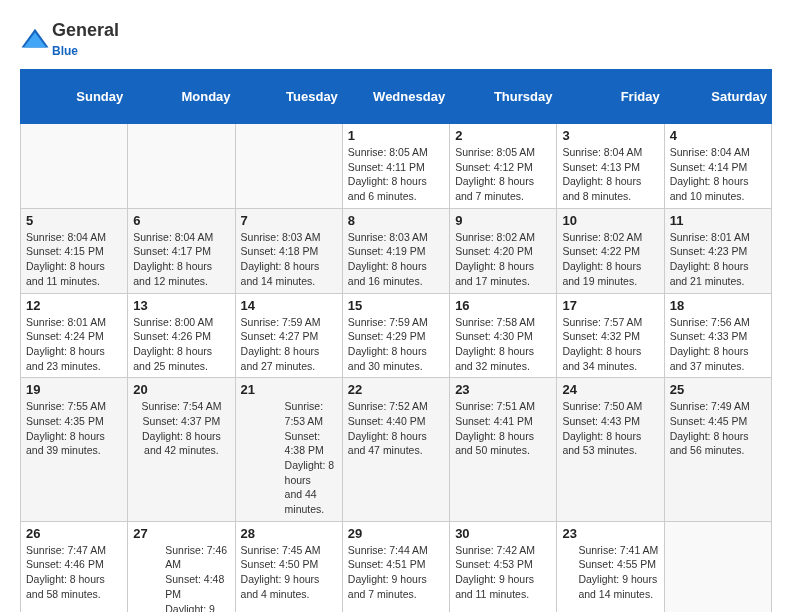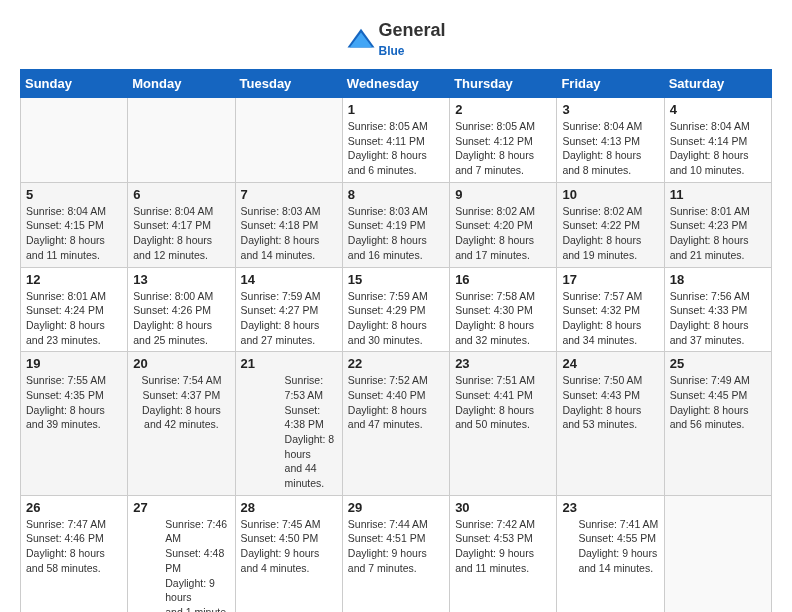--- a/index.html
+++ b/index.html
@@ -5,21 +5,21 @@
     * { box-sizing: border-box; margin: 0; padding: 0; }
     body {
       font-family: Arial, sans-serif;
       background: #fff;
       width: 792px;
       min-height: 612px;
       padding: 20px;
     }
     .header {
       display: flex;
-      justify-content: center;
+      justify-content: flex-start;
       align-items: flex-start;
       margin-bottom: 10px;
     }
     .logo {
       display: flex;
       align-items: center;
     }
     .logo-text-general {
       font-size: 18px;
       font-weight: bold;
@@ -48,22 +48,22 @@
       color: #444;
     }
     table {
       width: 100%;
       border-collapse: collapse;
       font-size: 11px;
     }
     thead tr th {
       background-color: #1565c0;
       color: #fff;
-      text-align: left;
-      padding: 6px 4px;
+      text-align: right;
+      padding: 19px 4px;
       font-size: 13px;
       font-weight: bold;
       border: 1px solid #1565c0;
     }
     tbody tr td {
       border: 1px solid #ccc;
       vertical-align: top;
       padding: 4px 5px;
       width: calc(100% / 7);
       height: 80px;

